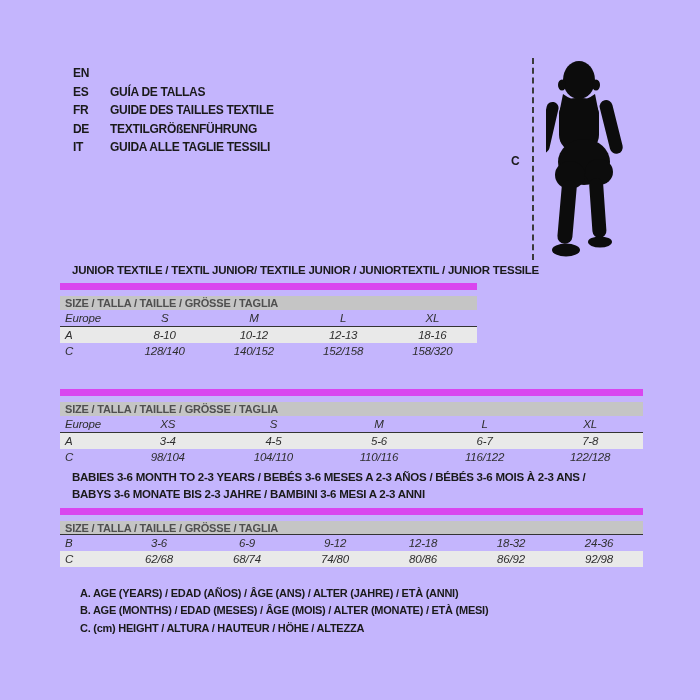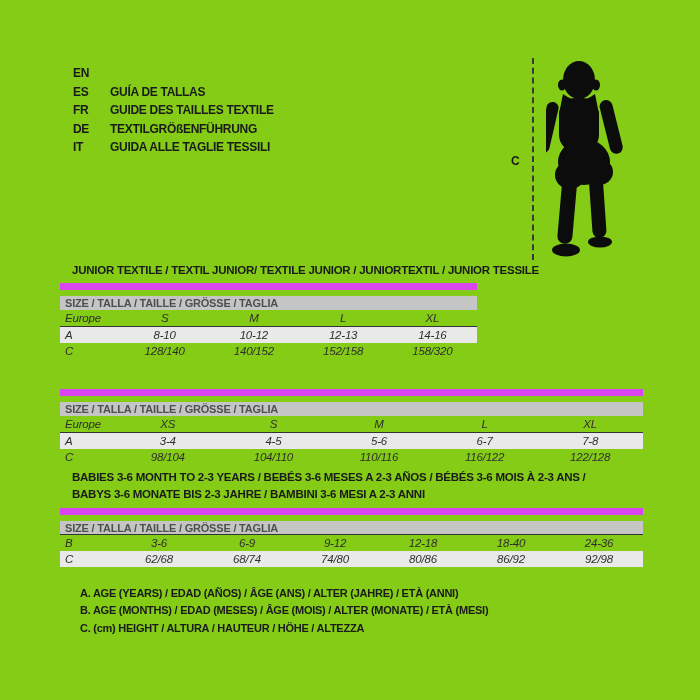--- a/index.html
+++ b/index.html
@@ -1,16 +1,16 @@
 <!DOCTYPE html>
 <html><head>
 <meta charset="utf-8">
 <style>
   html,body{margin:0;padding:0;background:#fff;}
-  .page{position:relative;width:700px;height:700px;background:#84cc16;overflow:hidden;
+  .page{position:relative;width:700px;height:700px;background:#c4b5fd;overflow:hidden;
         font-family:"Liberation Sans", sans-serif;color:#1a1a1a;}
   
   .langs{position:absolute;left:73px;top:64px;}
   .lang-row{display:flex;height:18.6px;line-height:18.6px;font-size:12px;font-weight:700;letter-spacing:-0.3px;}
   .lang-code{width:37px;}
   
   .figure{position:absolute;left:505px;top:52px;width:135px;height:215px;}
   .measure-label{position:absolute;left:6px;top:102px;font-size:12px;font-weight:700;}
   .dashed-line{position:absolute;left:27px;top:6px;height:202px;width:0;border-left:2px dashed #3a3a3a;}
   .baby{position:absolute;left:41px;top:4px;}
@@ -91,21 +91,21 @@
       <span class="cell">S</span>
       <span class="cell">M</span>
       <span class="cell">L</span>
       <span class="cell">XL</span>
     </div>
     <div class="trow stripe">
       <span class="cell label">A</span>
       <span class="cell">8-10</span>
       <span class="cell">10-12</span>
       <span class="cell">12-13</span>
-      <span class="cell">14-16</span>
+      <span class="cell">18-16</span>
     </div>
     <div class="trow">
       <span class="cell label">C</span>
       <span class="cell">128/140</span>
       <span class="cell">140/152</span>
       <span class="cell">152/158</span>
       <span class="cell">158/320</span>
     </div>
   </div>
 
@@ -140,21 +140,21 @@
   <div class="section-title" style="top:471px;">BABIES 3-6 MONTH TO 2-3 YEARS / BEBÉS 3-6 MESES A 2-3 AÑOS / BÉBÉS 3-6 MOIS À 2-3 ANS /</div>
   <div class="section-title" style="top:488px;">BABYS 3-6 MONATE BIS 2-3 JAHRE / BAMBINI 3-6 MESI A 2-3 ANNI</div>
   <div class="sg-table t23" style="top:508px;">
     <div class="thead dark-under">SIZE / TALLA / TAILLE / GRÖSSE / TAGLIA</div>
     <div class="trow">
       <span class="cell label">B</span>
       <span class="cell">3-6</span>
       <span class="cell">6-9</span>
       <span class="cell">9-12</span>
       <span class="cell">12-18</span>
-      <span class="cell">18-40</span>
+      <span class="cell">18-32</span>
       <span class="cell">24-36</span>
     </div>
     <div class="trow stripe">
       <span class="cell label">C</span>
       <span class="cell">62/68</span>
       <span class="cell">68/74</span>
       <span class="cell">74/80</span>
       <span class="cell">80/86</span>
       <span class="cell">86/92</span>
       <span class="cell">92/98</span>

